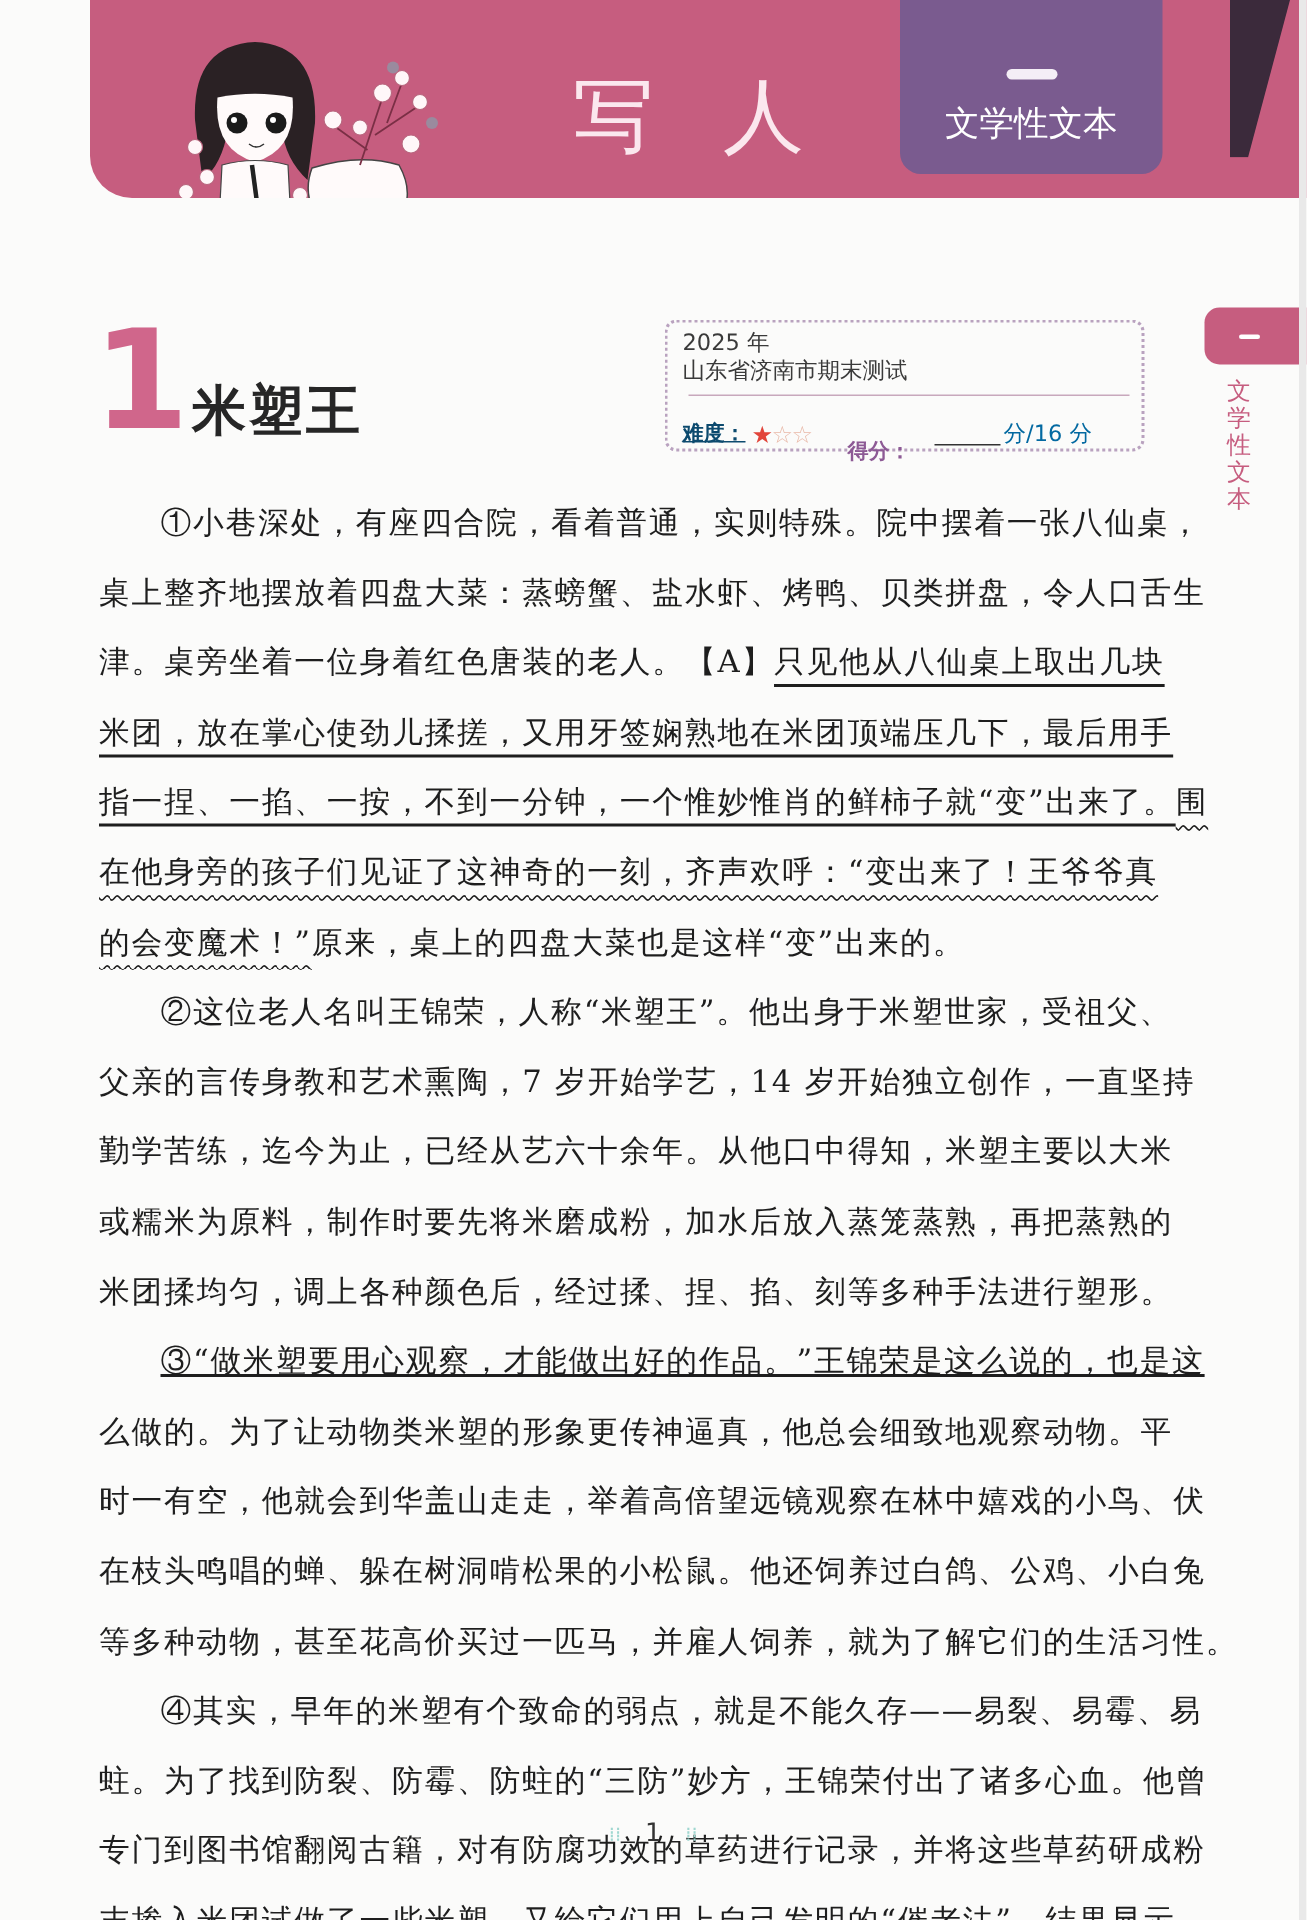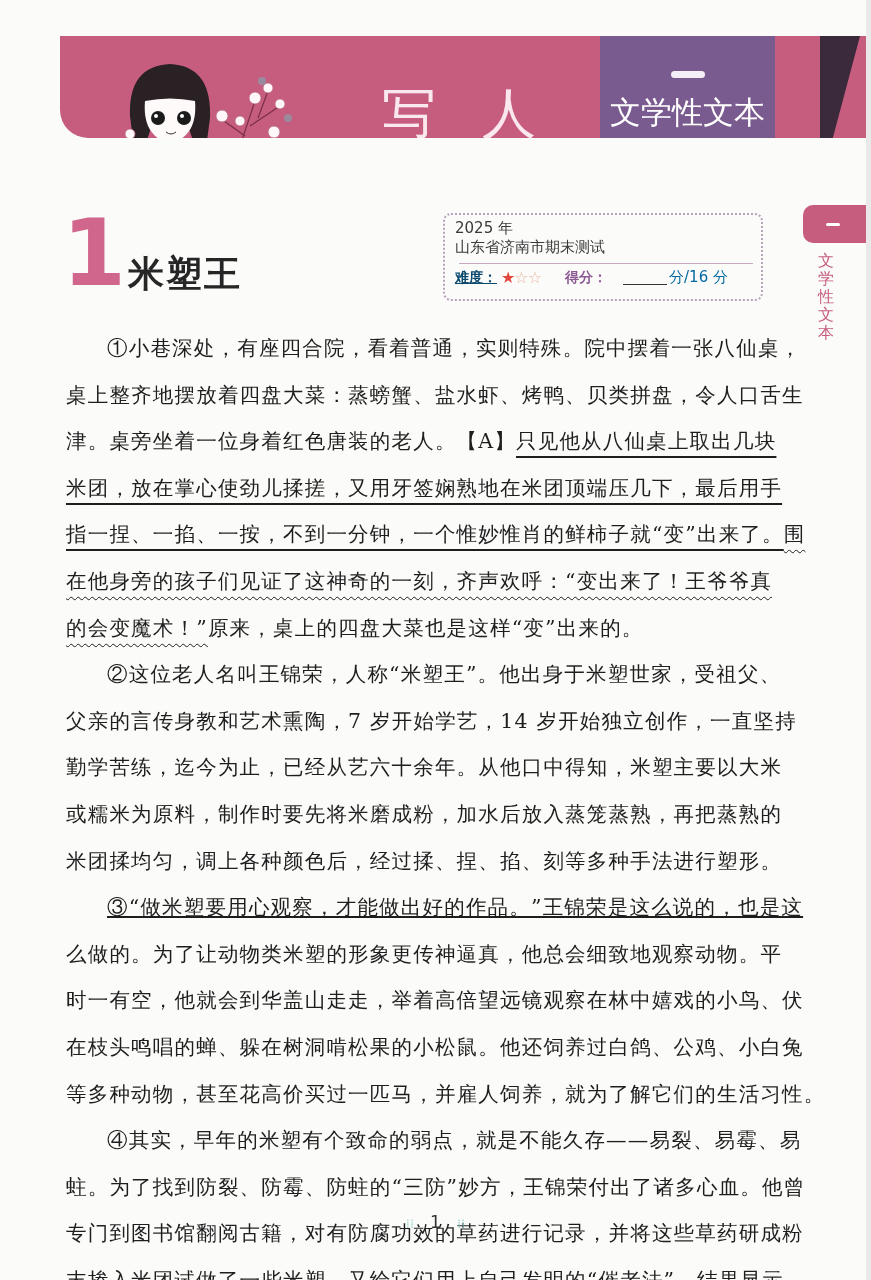--- a/index.html
+++ b/index.html
@@ -4,43 +4,42 @@
 <style>
   html, body { margin: 0; padding: 0; }
   body {
     width: 871px; height: 1280px; position: relative; overflow: hidden;
     background: #fbfbfa;
     font-family: "DejaVu Serif", "Liberation Serif", serif;
     color: #1e1e1e;
   }
   
   .banner {
-    position: absolute; left: 60px; top: 0; width: 811px; height: 102px;
+    position: absolute; left: 60px; top: 0; width: 811px; height: 132px;
     background: #c65d7f;
     border-bottom-left-radius: 28px;
     overflow: hidden;
-    margin-top: 36px;
   }
   .banner-shadow {
     position: absolute; left: 760px; top: 0; width: 40px; height: 105px;
     background: #3b2a3b;
     clip-path: polygon(0 0, 100% 0, 30% 100%, 0 100%);
   }
   .banner-tab {
     position: absolute; left: 540px; top: 0; width: 175px; height: 116px;
     background: #7a5b8f;
     border-bottom-left-radius: 14px; border-bottom-right-radius: 14px;
     display: flex; flex-direction: column; align-items: center; justify-content: flex-end;
     padding-bottom: 18px; box-sizing: border-box;
   }
   .banner-tab .dash {
     width: 34px; height: 7px; border-radius: 4px; background: #f4eef6; margin-bottom: 14px;
   }
   .banner-tab .tab-text {
-    color: #fff; font-family: "DejaVu Sans", sans-serif; font-size: 31px; letter-spacing: 0px;
+    color: #fff; font-family: "DejaVu Sans", sans-serif; font-size: 23px; letter-spacing: 0px;
   }
   .banner-title {
     position: absolute; left: 322px; top: 42px;
     color: #fbe7ee; font-family: "DejaVu Sans", sans-serif; font-size: 54px; font-weight: 300;
     letter-spacing: 46px;
   }
   
   .illus { position: absolute; left: 30px; top: 10px; width: 230px; height: 140px; }
 
   
@@ -76,21 +75,21 @@
     padding: 4px 0 0 10px;
     font-family: "DejaVu Sans", sans-serif;
   }
   .info-box .line { font-size: 15px; color: #3a3a3a; line-height: 19px; }
   .info-box .sep { margin: 6px 8px 4px 4px; border-top: 1px solid #c8a8bc; }
   .info-row { display: flex; align-items: center; font-size: 14px; }
   .info-row .lbl { color: #0c4a6e; font-weight: bold; text-decoration: underline; }
   .stars { margin-left: 4px; font-size: 16px; letter-spacing: -1px; }
   .star-on { color: #e2453b; }
   .star-off { color: #e9b9a8; }
-  .score-lbl { margin-left: 24px; color: #8d5a95; font-weight: bold; }
+  .score-lbl { margin-left: 24px; color: #8d5a95; font-weight: bold; margin-top: 24px; }
   .score-blank { display: inline-block; width: 44px; border-bottom: 1.5px solid #333; margin: 0 2px 0 16px; height: 14px; }
   .score-total { color: #0369a1; font-size: 15px; }
 
   
   .body-text {
     position: absolute; left: 66px; top: 325px; width: 704px;
     font-size: 20.5px; line-height: 46.6px; text-align: justify; letter-spacing: 1.2px;
   }
   .body-text .line { display: block; white-space: nowrap; }
   .ul-solid { text-decoration: underline; text-decoration-thickness: 1.5px; text-underline-offset: 8px; }

